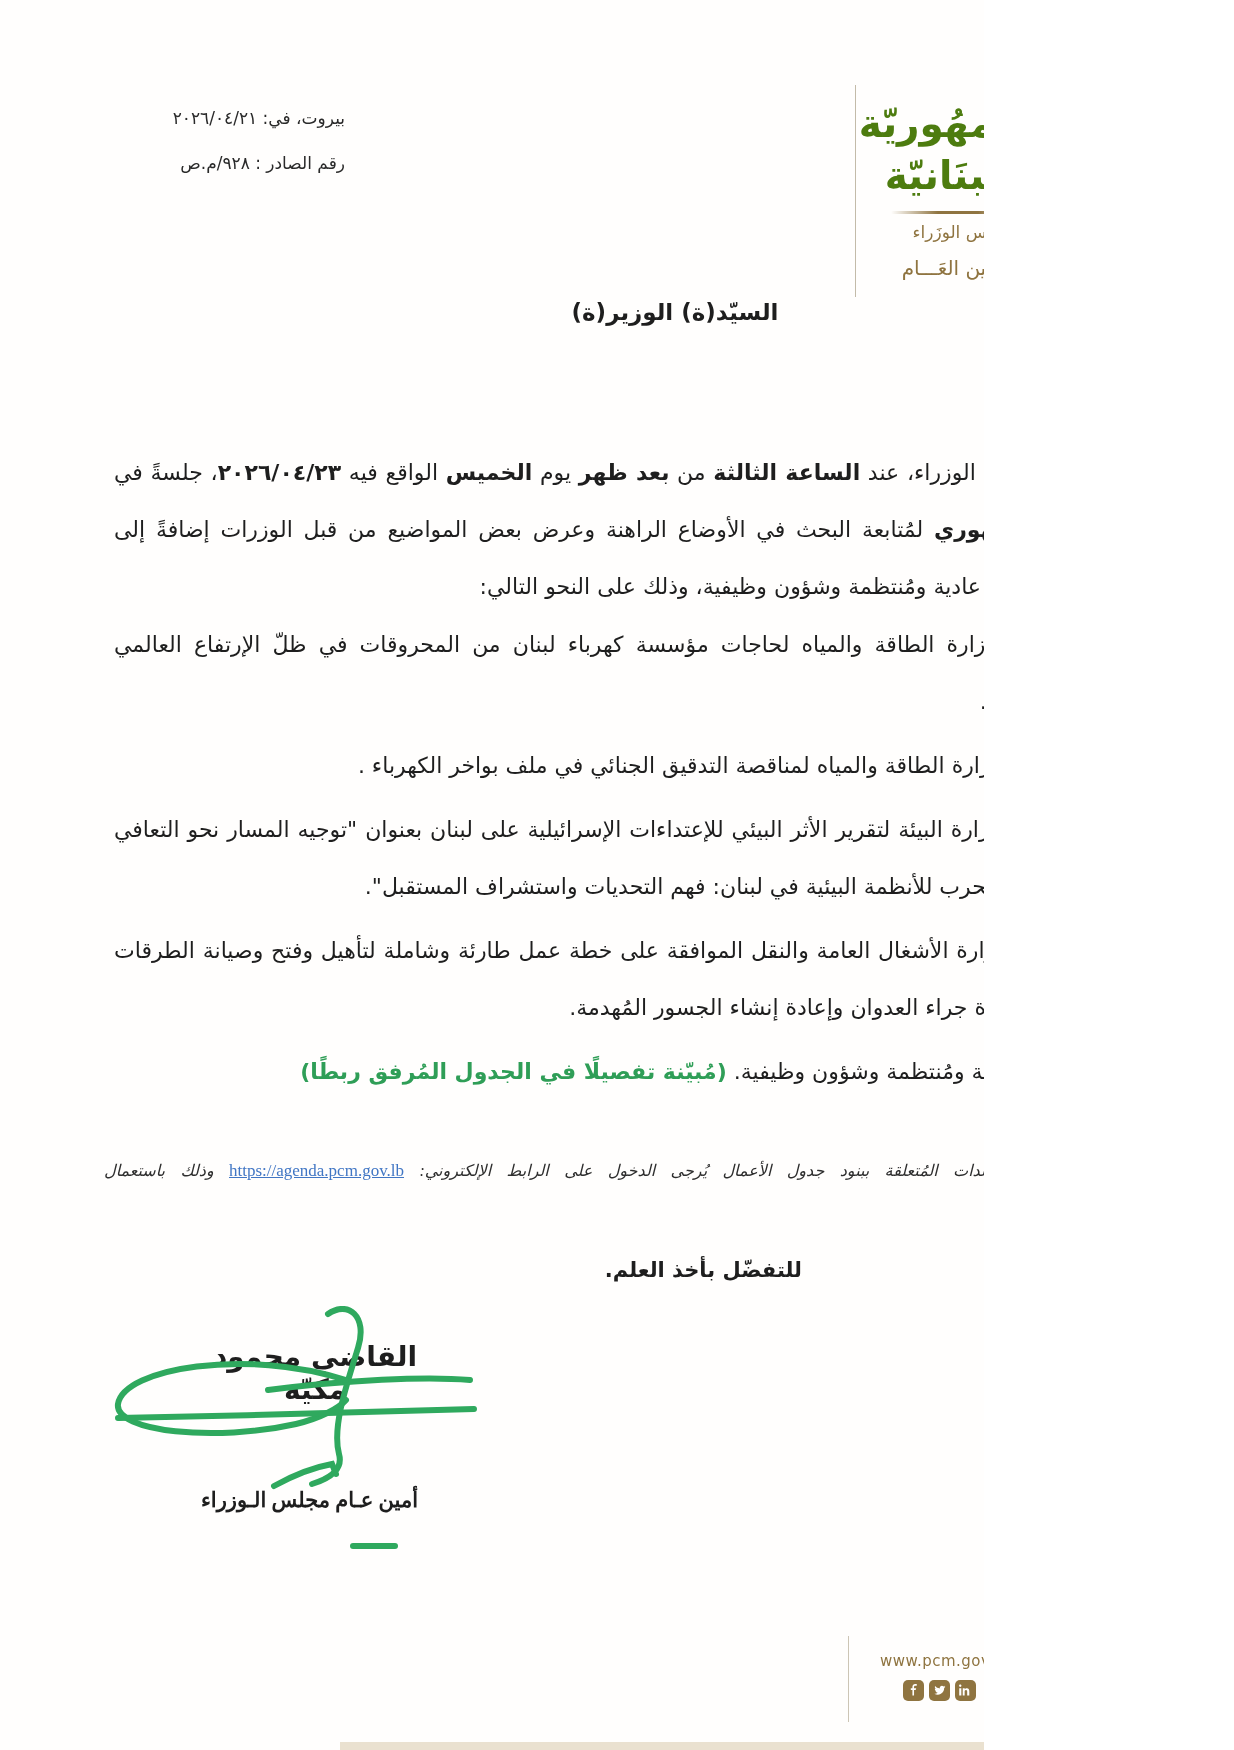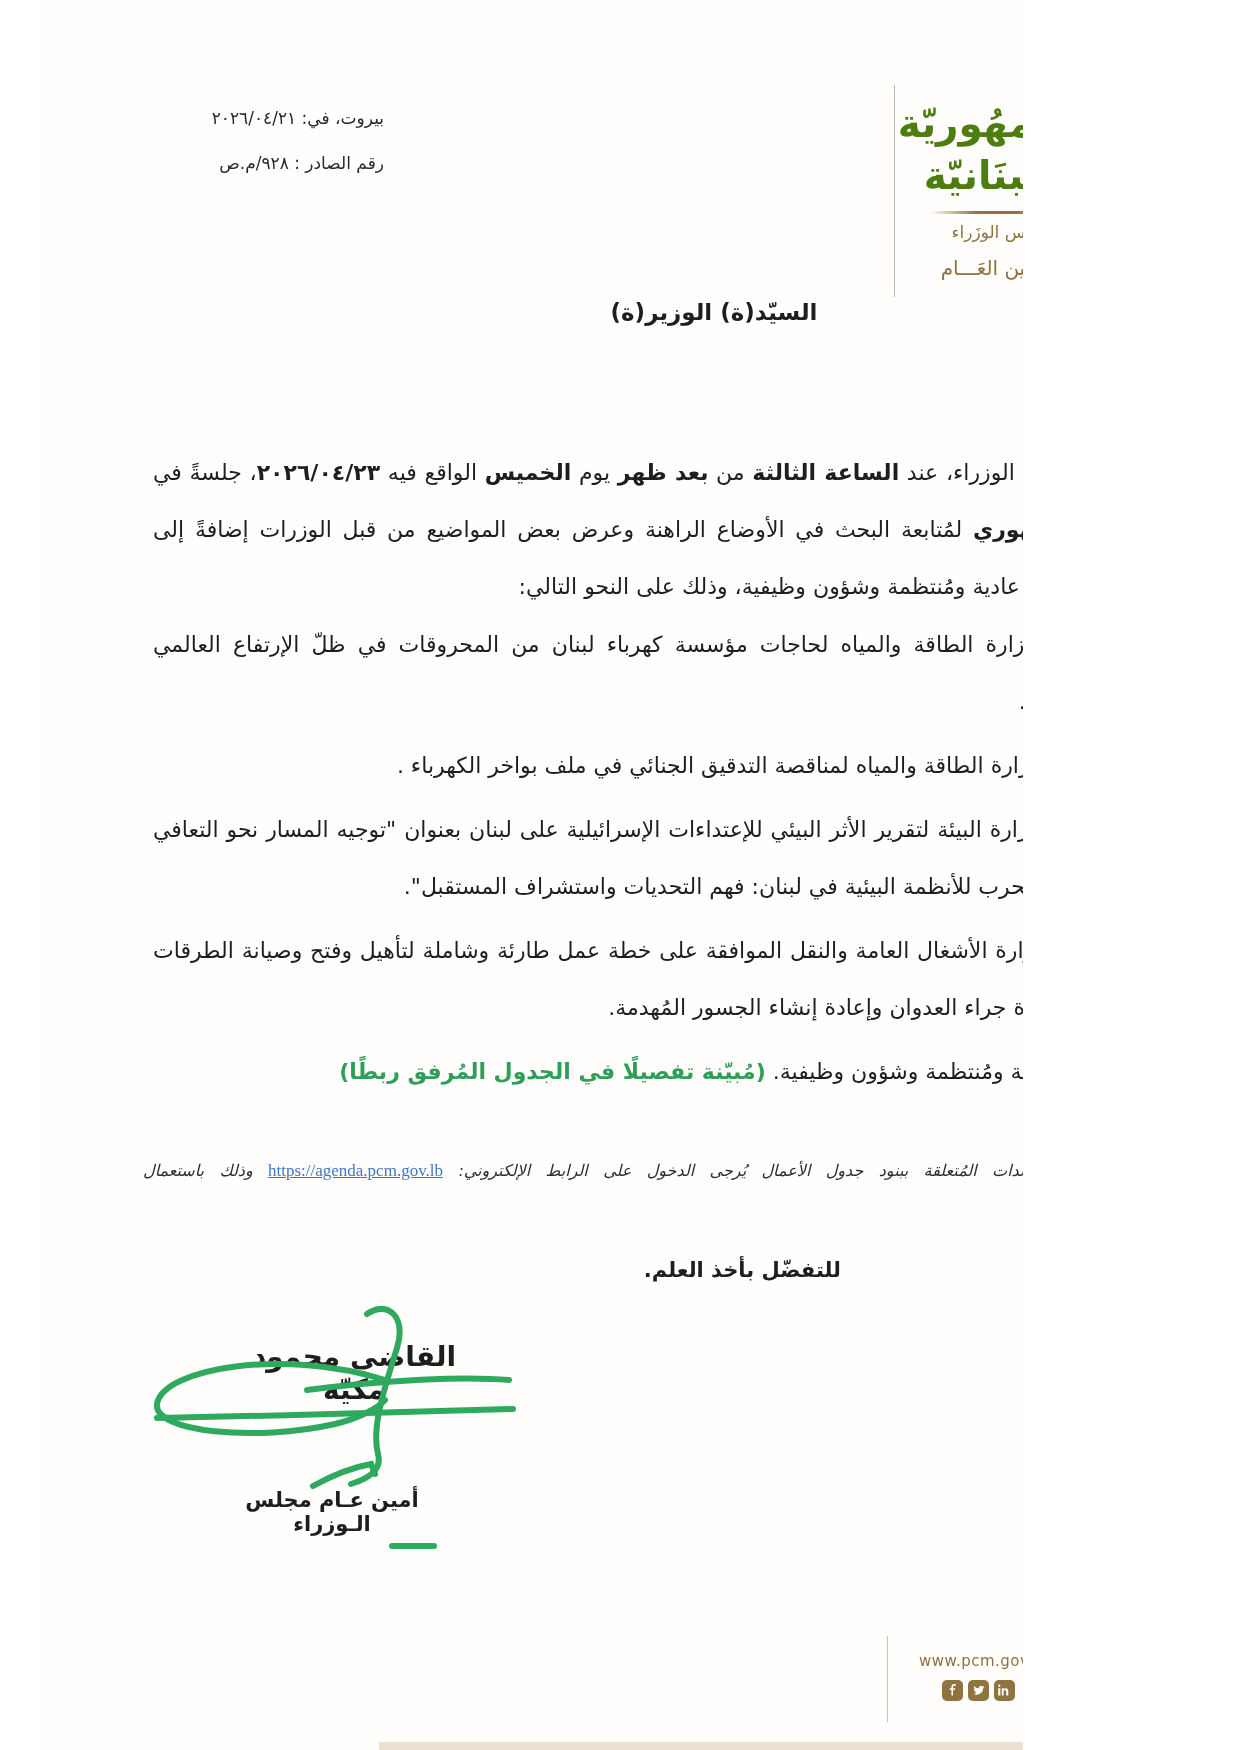--- a/index.html
+++ b/index.html
@@ -1,18 +1,18 @@
 <!DOCTYPE html>
 <html lang="ar"><head>
 <meta charset="utf-8">
 <style>
   html,body{margin:0;padding:0;background:#ffffff;}
   .page{
     position:relative;width:984px;height:1750px;background:#fffefd;
-    font-family:"DejaVu Sans",sans-serif;color:#1e1e1e;overflow:hidden;margin-left:39px;
+    font-family:"DejaVu Sans",sans-serif;color:#1e1e1e;overflow:hidden;
   }
   
   .ref-block{position:absolute;left:100px;top:96px;width:245px;direction:rtl;text-align:right;
     font-size:17px;line-height:45px;color:#2a2a2a;}
   .lh-vrule{position:absolute;left:855px;top:85px;width:1px;height:212px;background:#c3bba9;}
   .lh-name{position:absolute;left:862px;top:98px;width:190px;text-align:center;direction:rtl;
     color:#4d7c0f;font-weight:bold;font-size:39px;line-height:52px;letter-spacing:1px;}
   .lh-cedar{position:absolute;left:1048px;top:98px;width:108px;height:102px;}
   .lh-divider{position:absolute;left:891px;top:211px;width:134px;height:3px;border-radius:2px;
     background:linear-gradient(to right,rgba(143,116,64,0) 0%,#8f7440 35%,#8f7440 65%,rgba(143,116,64,0) 100%);}
@@ -35,22 +35,22 @@
     font-style:italic;font-size:16px;line-height:49px;color:#2e2e2e;}
   .note .l1{text-align:justify;text-align-last:justify;font-family:Liberation Serif, serif;}
   .note .l2{text-align:center;}
   .url{direction:ltr;unicode-bidi:embed;color:#4176c4;text-decoration:underline;
     font-style:normal;font-size:17px;}
   .closing{position:absolute;right:182px;top:1258px;direction:rtl;font-size:21px;font-weight:bold;}
   
   .sig-name{position:absolute;left:200px;top:1340px;width:230px;text-align:center;direction:rtl;
     font-size:28px;font-weight:bold;}
   .sig-svg{position:absolute;left:96px;top:1306px;width:388px;height:192px;}
-  .sig-title{position:absolute;left:168px;top:1488px;width:250px;text-align:center;direction:rtl;
-    font-size:21px;font-weight:bold;}
+  .sig-title{position:absolute;left:168px;top:1488px;width:250px;direction:rtl;
+    font-size:21px;font-weight:bold;font-family:Liberation Serif, serif;}
   .sig-underline{position:absolute;left:350px;top:1543px;width:48px;height:6px;border-radius:3px;
     background:#2fa95e;}
   
   .ft-vrule{position:absolute;left:848px;top:1636px;width:1px;height:86px;background:#ccc5b5;}
   .ft-site{position:absolute;left:880px;top:1652px;font-size:15px;color:#8f7440;letter-spacing:.5px;}
   .ft-icons{position:absolute;left:903px;top:1680px;display:flex;gap:5px;}
   .ft-icon{width:21px;height:21px;background:#8f7440;border-radius:5px;display:flex;
     align-items:center;justify-content:center;}
   .ft-icon svg{width:13px;height:13px;display:block;}
   .scan-edge{position:absolute;left:340px;top:1742px;width:894px;height:8px;

